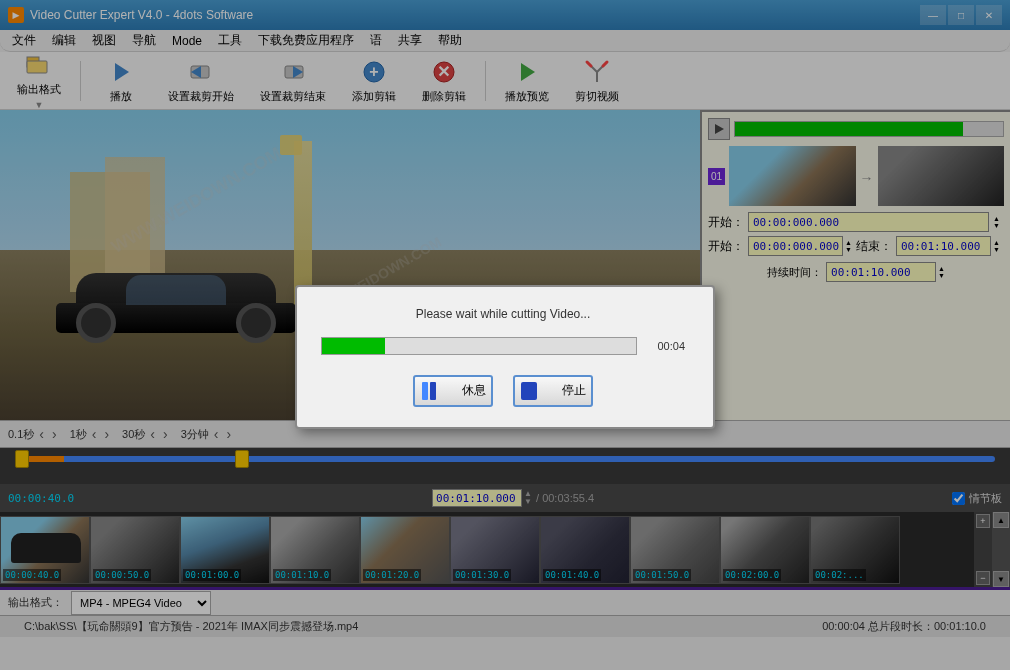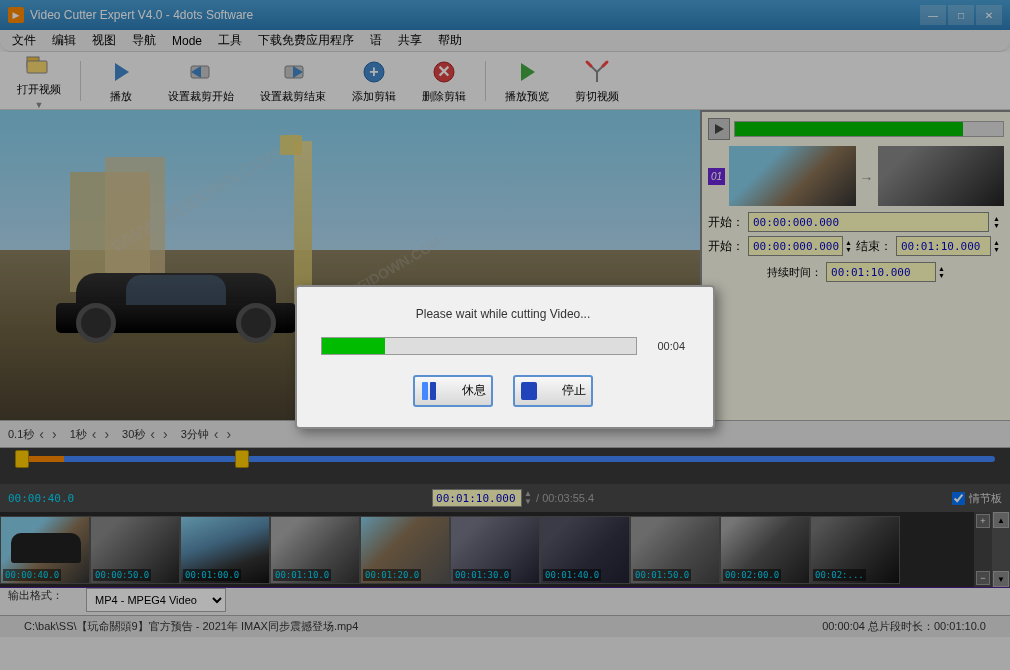--- a/index.html
+++ b/index.html
@@ -127,21 +127,20 @@
       overflow: hidden;
       position: relative;
     }
     .rp-label {
       background: #6d28d9;
       color: white;
       font-size: 10px;
       padding: 3px 3px;
       min-width: 16px;
       text-align: center;
-      font-style: italic;
     }
     .rp-field-label { color: #000; white-space: nowrap; }
     .rp-field-val {
       background: #ffffc0;
       border: 1px solid #888;
       height: 20px;
       display: flex; align-items: center;
       padding: 0 4px;
       font-size: 11px;
       font-family: monospace;
@@ -265,25 +264,25 @@
       font-size: 9px;
       font-family: monospace;
       background: rgba(0,0,0,0.5);
       padding: 1px 2px;
     }
 
     
     #bottom-bar {
       height: 28px;
       background: #f0f0f0;
-      border-top: 1px solid #4c1d95;
-      display: flex;
-      align-items: flex-start;
+      border-top: 3px solid #4c1d95;
+      display: flex;
+      align-items: center;
       padding: 0 8px;
-      gap: 23px;
+      gap: 8px;
     }
     .fmt-label { font-size: 11px; color: #333; }
     .fmt-select {
       height: 24px;
       border: 1px solid #aaa;
       background: white;
       font-size: 11px;
       padding: 0 4px;
       min-width: 140px;
     }
@@ -414,21 +413,21 @@
   </div>
 
   <div id="toolbar">
     <div class="toolbar-btn">
       <div class="tb-icon">
         <svg width="28" height="28" viewBox="0 0 28 28">
           <rect x="2" y="6" width="12" height="10" fill="#f0c040" stroke="#888" stroke-width="1"></rect>
           <rect x="2" y="10" width="20" height="12" fill="#f8d870" stroke="#888" stroke-width="1" rx="1"></rect>
         </svg>
       </div>
-      <span>打开视频</span>
+      <span>输出格式</span>
       <span style="font-size:9px;color:#888;">▼</span>
     </div>
     <div class="toolbar-sep"></div>
     <div class="toolbar-btn">
       <div class="tb-icon">
         <svg width="28" height="28">
             <polygon points="8,5 22,14 8,23" fill="#4488cc"></polygon>
           </svg>
       </div>
       <span>播放</span>

